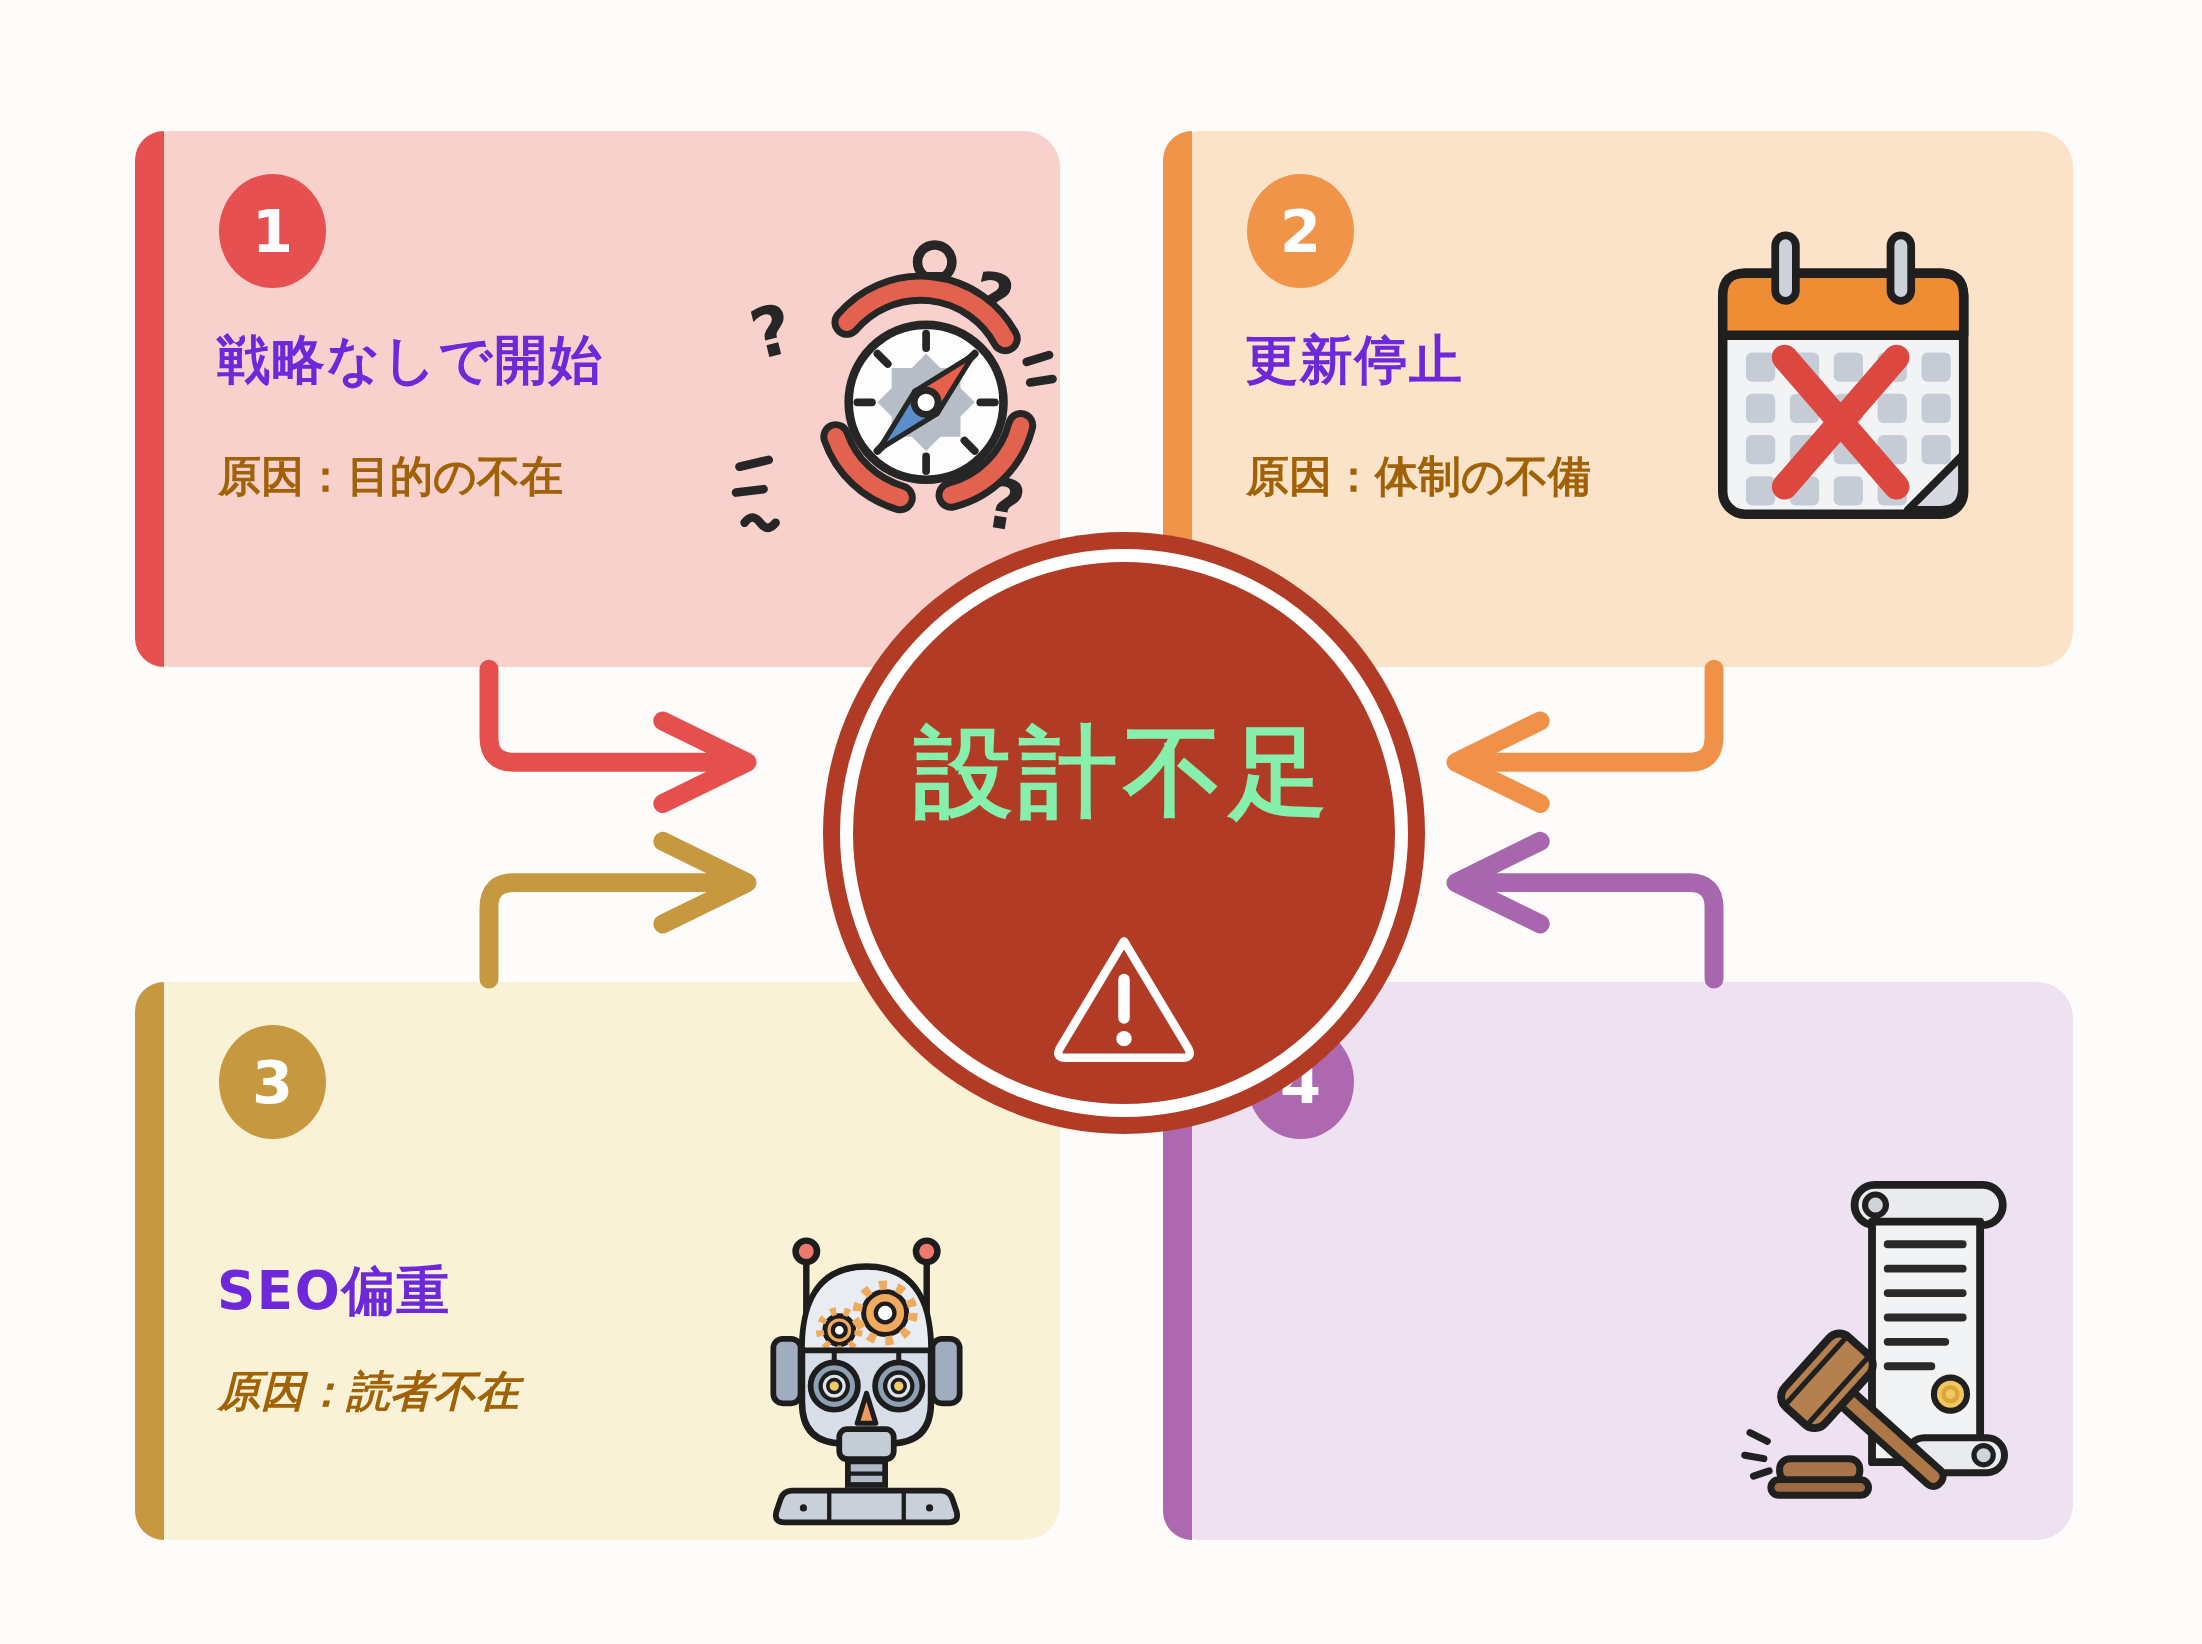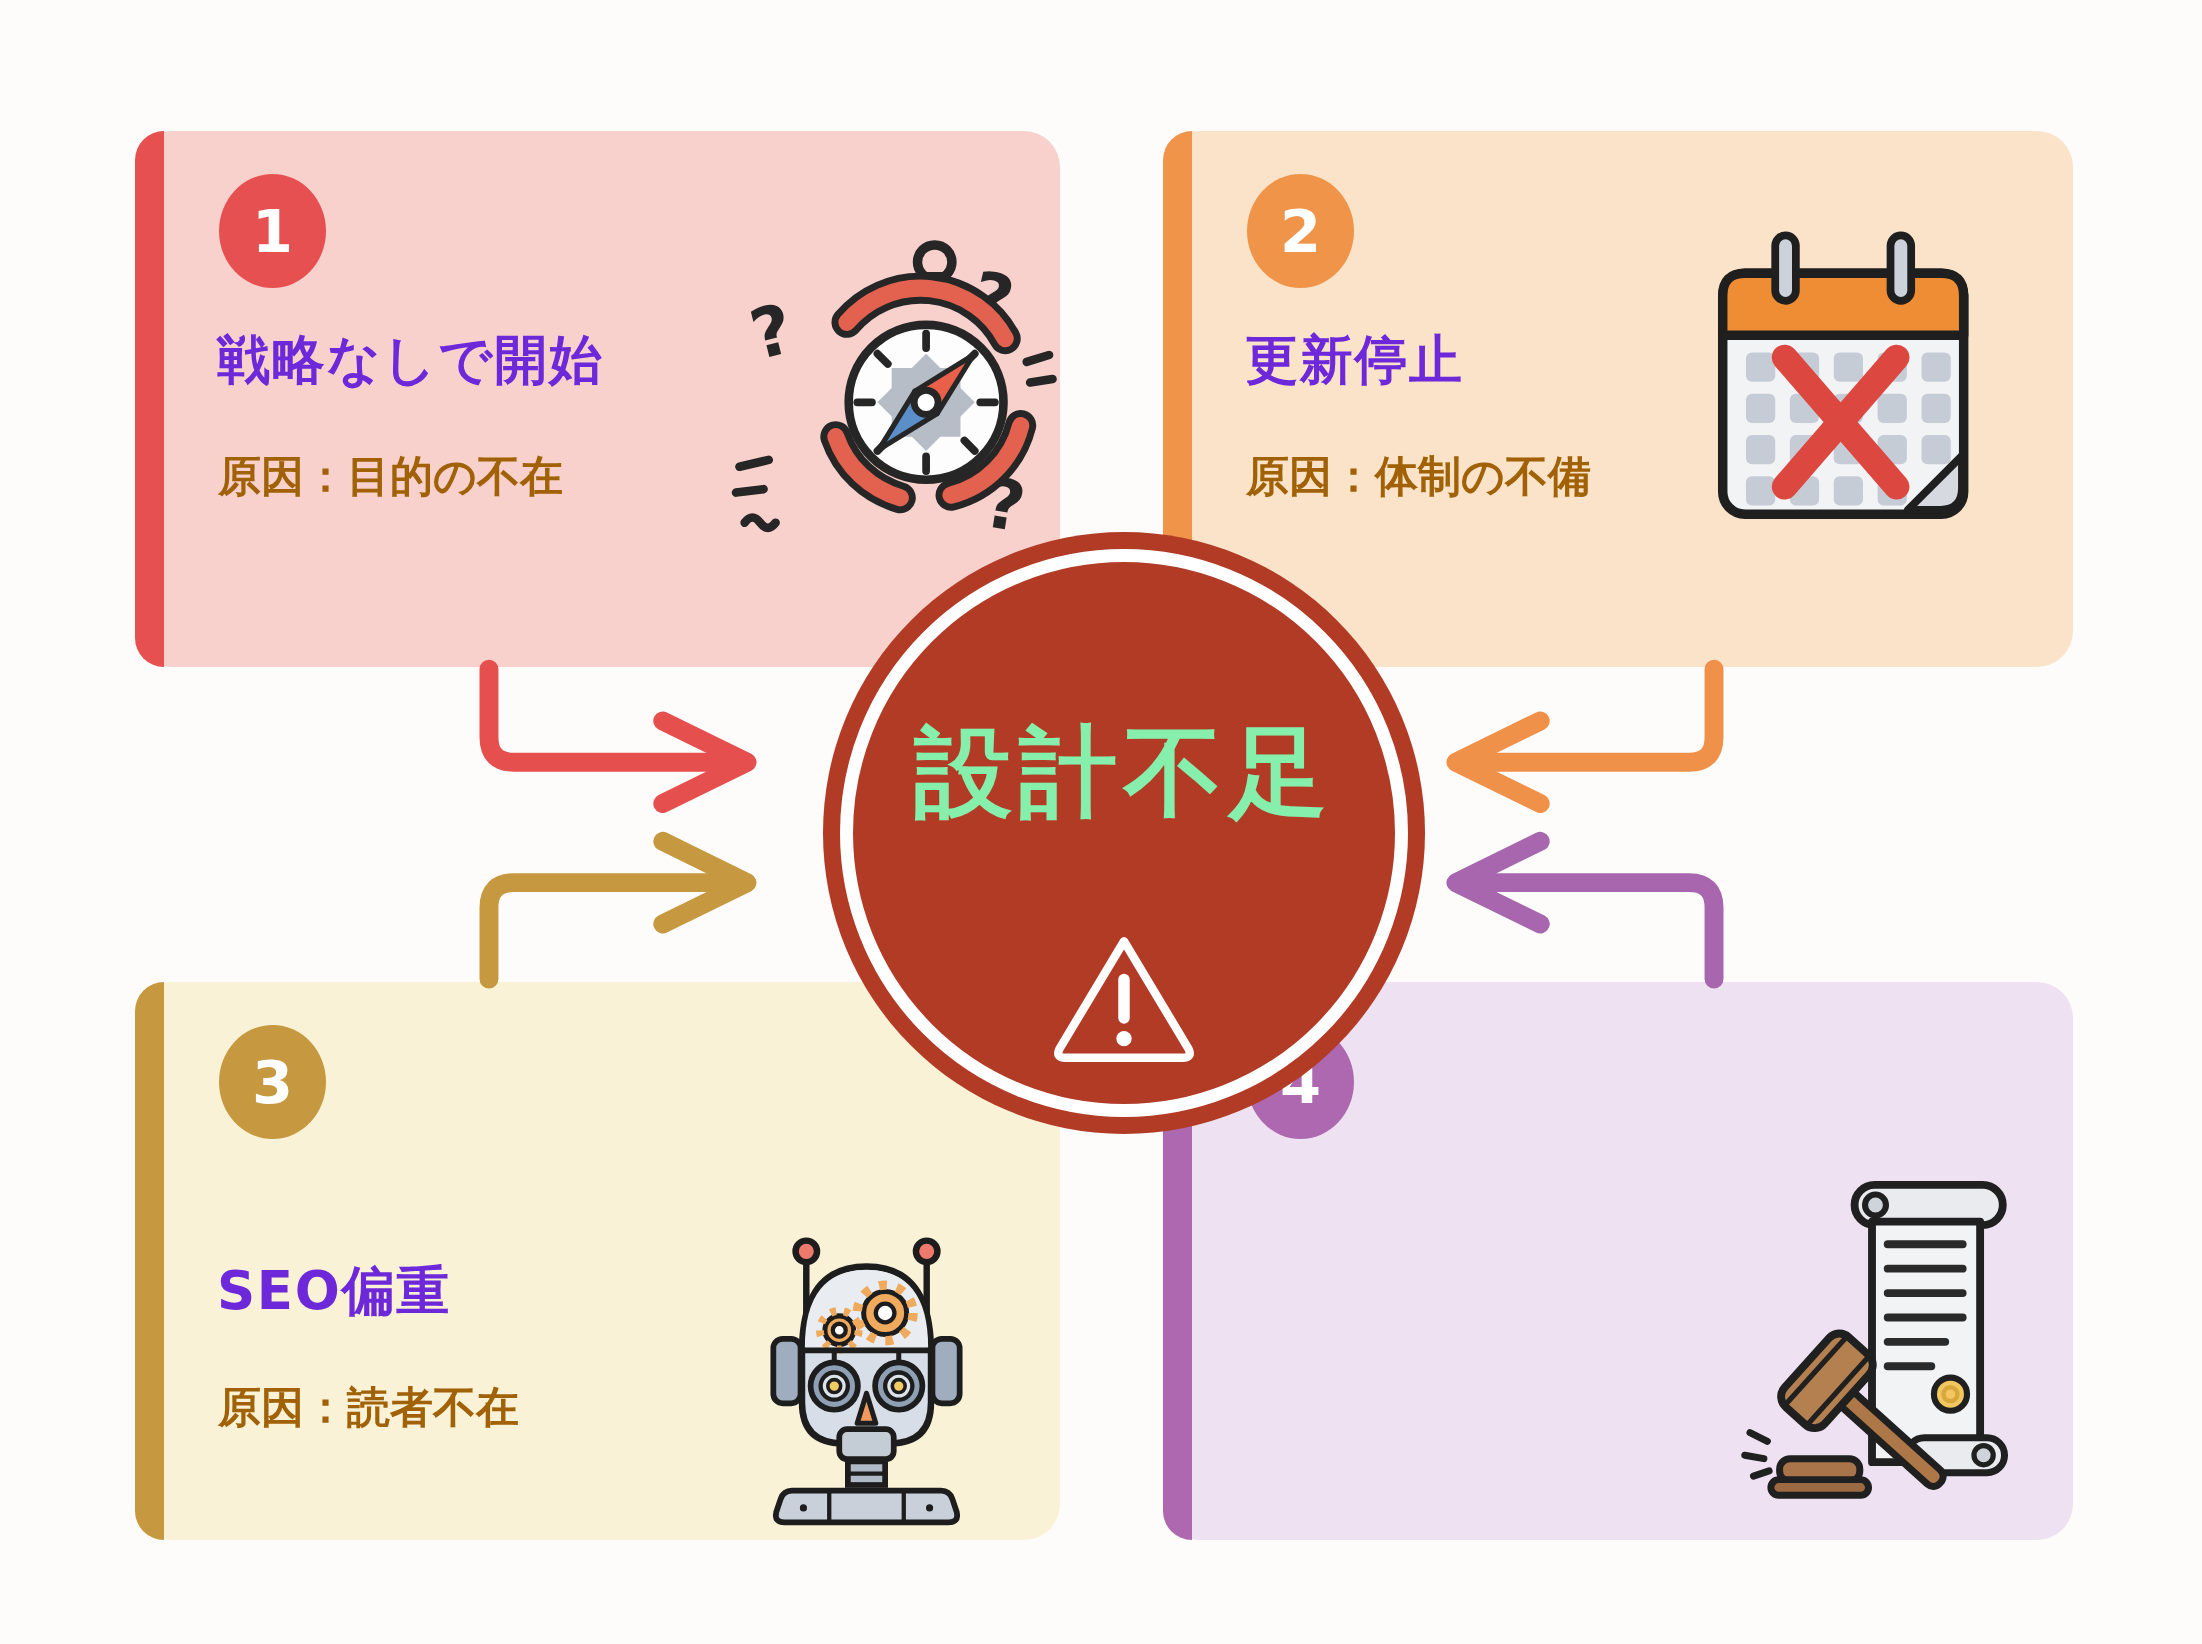--- a/index.html
+++ b/index.html
@@ -32,21 +32,21 @@
     position:absolute; left:82px; margin:0; white-space:nowrap;
     font-size:53px; font-weight:800; letter-spacing:1.7px; color:#6d28d9;
   }
   .subtitle {
     position:absolute; left:83px; margin:0; white-space:nowrap;
     font-size:43px; font-weight:600; color:#a16207;
   }
   .card-1 .title,  .card-2 .title  { top:194px; }
   .card-1 .subtitle,.card-2 .subtitle{ top:317px; }
   .card-3 .title,  .card-4 .title  { top:274px; }
-  .card-3 .subtitle,.card-4 .subtitle{ top:397px; }
+  .card-3 .subtitle,.card-4 .subtitle{ top:381px;font-style:italic; }
 
   .icon { position:absolute; }
   .card-1 .icon { left:589px; top:95px; width:344px; height:344px; }
   .card-2 .icon { left:538px; top:82px;  width:293px; height:327px; }
   .card-3 .icon { left:594px; top:202px; width:275px; height:344px; }
   .card-4 .icon { left:564px; top:189px; width:297px; height:340px; }
   .icon svg { width:100%; height:100%; display:block; }
 
   
   #arrows { position:absolute; left:0; top:0; width:2203px; height:1644px; z-index:3; pointer-events:none; }

